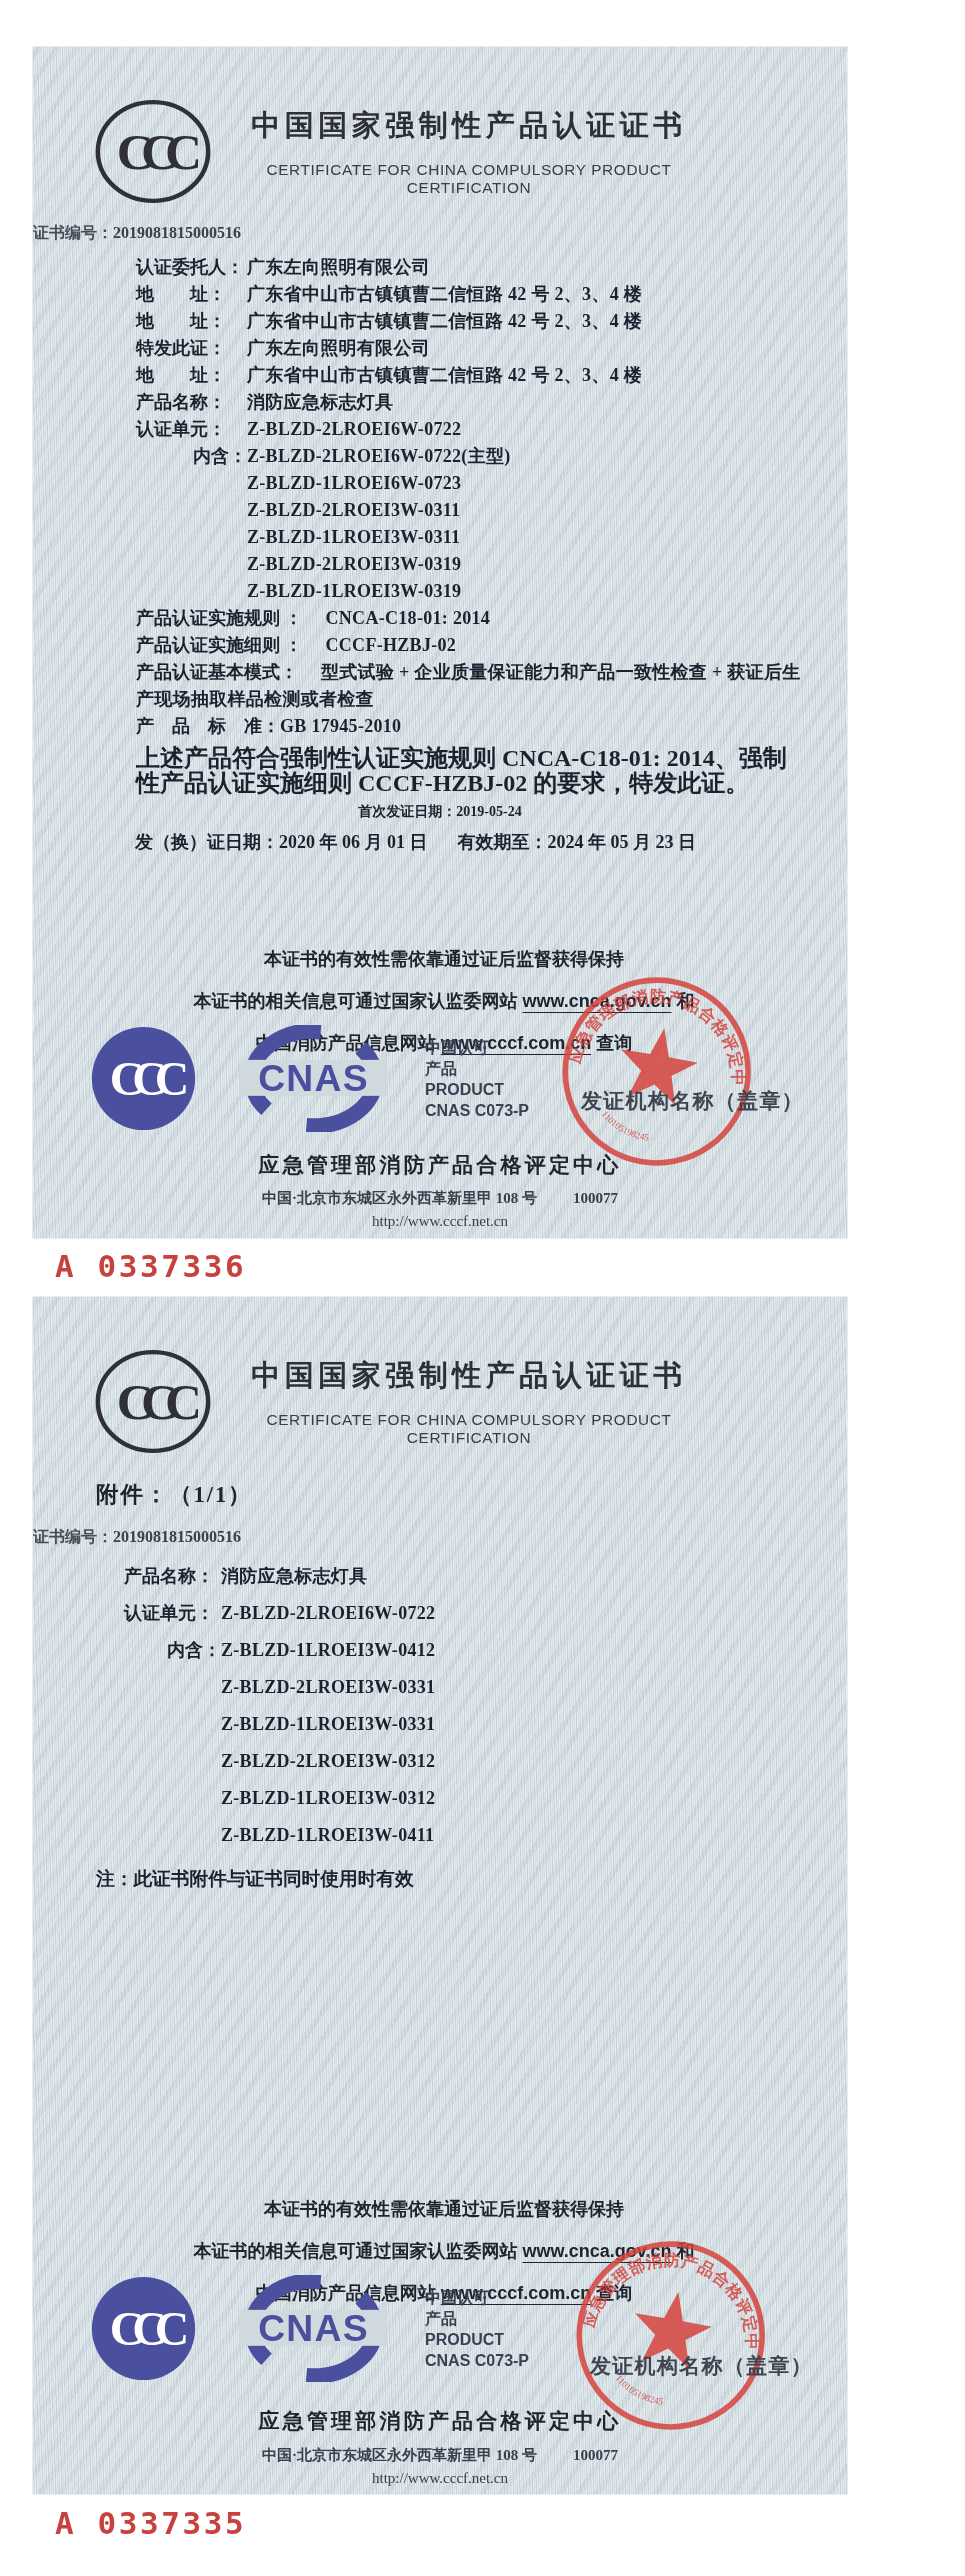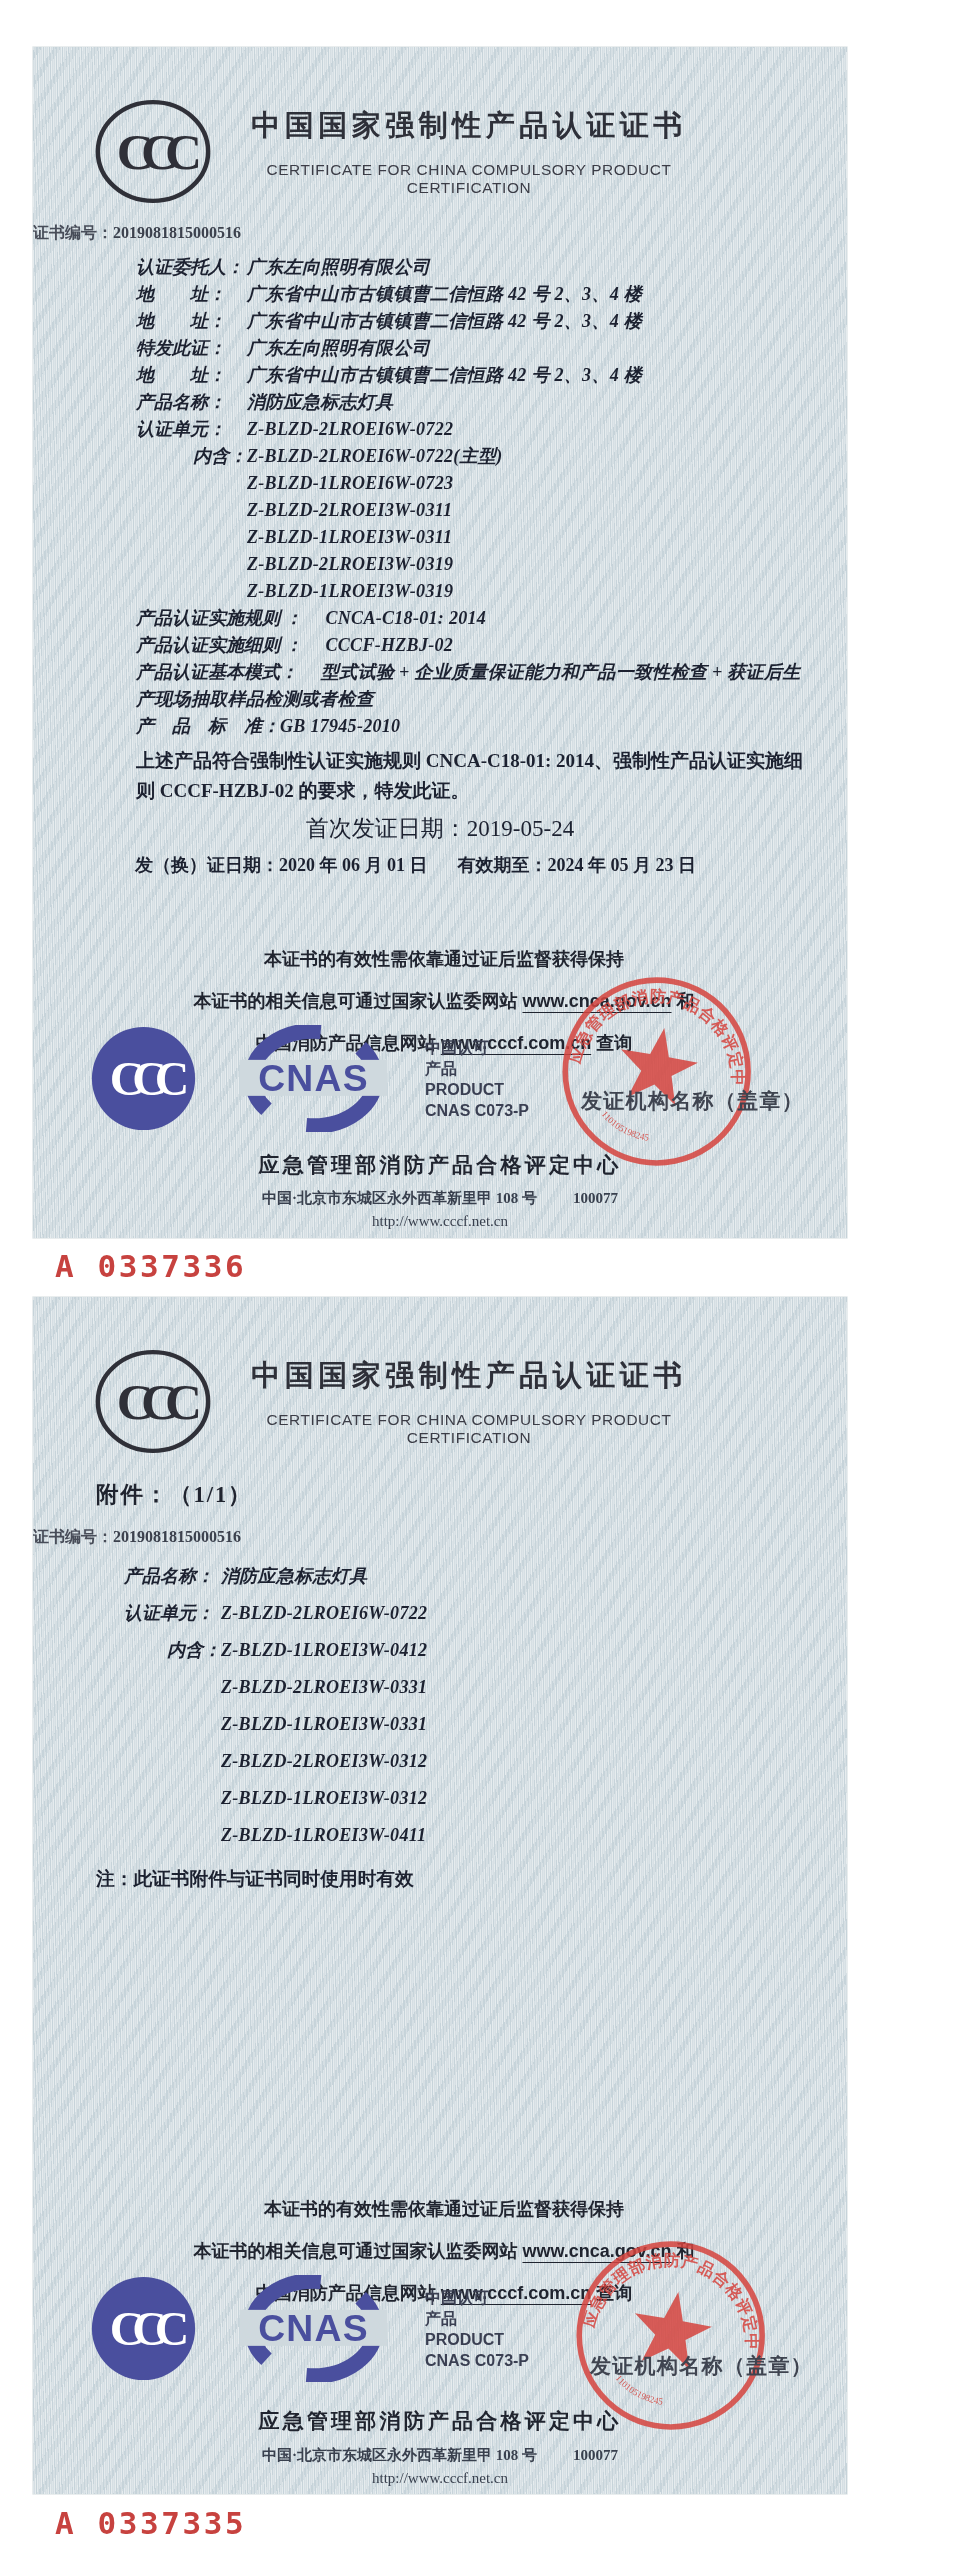--- a/index.html
+++ b/index.html
@@ -26,32 +26,32 @@
   .title-cn{font-size:29px;font-weight:bold;color:#2e3039;letter-spacing:4.5px;}
   .title-en{font-size:15.4px;font-family:"Liberation Sans",sans-serif;color:#3b3c46;margin-top:15.4px;letter-spacing:0.6px;}
 
   .cert-no{ padding-right:106px;font-size:16px;color:#474c58;margin-top:16.7px;font-weight:bold;}
   .cert-no .num{color:#3c414d;}
 
   .attach{padding:23px 0 0 63px;font-size:22.5px;font-weight:bold;color:#20242f;letter-spacing:1.9px;}
 
   .fields{padding:10.3px 41px 0 103px;font-size:18px;color:#1c2130;font-weight:bold;}
   .cert2 .fields{padding-left:91px;}
-  .row{line-height:27px;font-style:italic;}
+  .row{line-height:27px;}
   .cert2 .row{line-height:37px;}
   .row .lbl{display:inline-block;min-width:111px;vertical-align:top;}
   .cert2 .row .lbl{min-width:97px;}
   .row.lbl-right .lbl{text-align:right;}
   .row.cont{padding-left:111px;}
   .cert2 .row.cont{padding-left:97px;}
   .row.wide .lbl{min-width:0;margin-right:23px;}
   .row .val{letter-spacing:0.3px;}
 
-  .para{padding:6.4px 41px 0 103px;font-size:19px;font-weight:bold;color:#1c2130;line-height:30px;}
-  .first-issue{text-align:center;font-size:23px;font-weight:normal;color:#1c2130;margin-top:6.4px;}
+  .para{padding:6.4px 41px 0 103px;font-size:24px;font-weight:bold;color:#1c2130;line-height:25px;}
+  .first-issue{text-align:center;font-size:14px;font-weight:bold;color:#1c2130;margin-top:6.4px;}
   .reissue{padding-left:102px;font-size:18px;font-weight:bold;color:#1c2130;margin-top:9px;}
   .reissue .gap{margin-left:30px;}
 
   .note-extra{padding:11.6px 0 0 63px;font-size:18.7px;font-weight:bold;color:#1c2130;}
 
   .notes{position:absolute;left:8px;right:0;top:891px;text-align:center;font-size:18px;font-weight:bold;color:#20242f;line-height:42px;}
   .url{font-family:"Liberation Sans",sans-serif;text-decoration:underline;text-underline-offset:4.5px;margin:0 5.1px;font-weight:bold;}
 
   .logos{position:absolute;left:57px;top:978px;display:flex;align-items:center;}
   .logo-ccc-blue{width:107px;height:107px;display:inline-block;}

